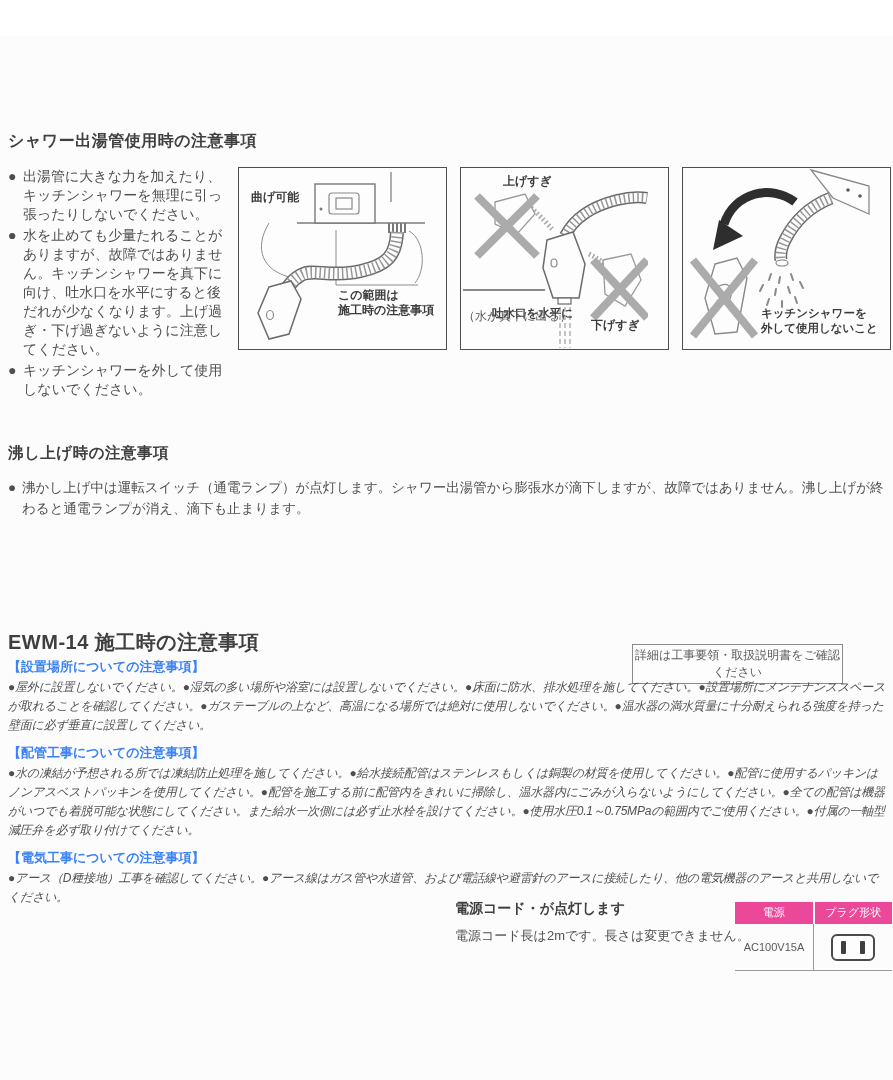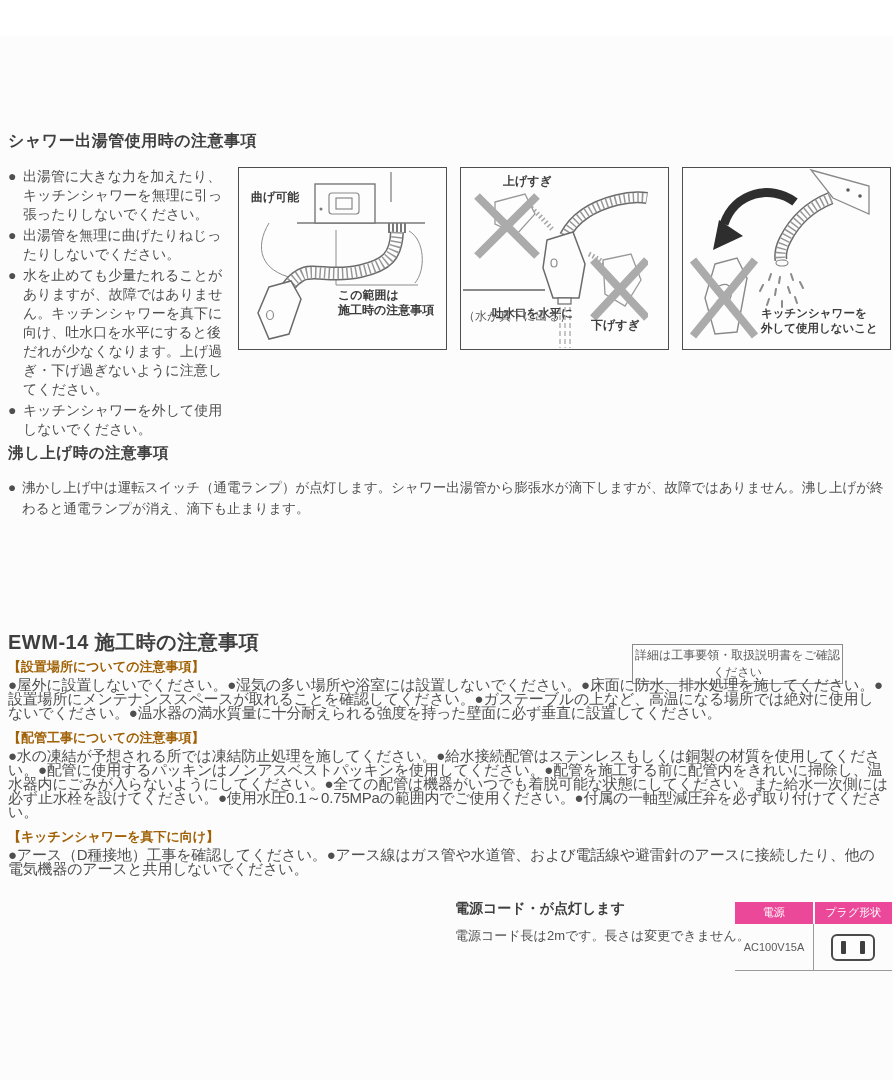--- a/index.html
+++ b/index.html
@@ -22,23 +22,23 @@
   .plabel.small { font-size:12px; font-weight:normal; color:#555; }
 
   #sec2-title { position:absolute; left:8px; top:407px; font-size:15.5px; letter-spacing:.5px; }
   .boil { position:absolute; left:8px; top:441px; width:879px; font-size:13.5px; line-height:21px; color:#4f4f4f; }
   .boil .txt { display:block; padding-left:14px; }
 
   #sec3-title { position:absolute; left:8px; top:593px; font-size:20px; letter-spacing:.5px; }
   #note-box { position:absolute; left:632px; top:608px; width:211px; border:1px solid #8a8a8a;
     font-size:12px; color:#5a5a5a; text-align:center; padding:2px 2px; background:#fdfdfd; }
   #install-body { position:absolute; left:8px; top:622px; width:880px; }
-  .sub-head { font-size:13px; font-weight:bold; color:#a16207; margin-top:9px; }
+  .sub-head { font-size:13px; font-weight:bold; color:#3b82f6; margin-top:9px; }
   .sub-head:first-child { margin-top:0; }
-  .sub-body { font-size:15px; line-height:14px; color:#4f4f4f; letter-spacing:-0.2px; margin-top:2px; }
+  .sub-body { font-size:12px; line-height:19px; color:#4f4f4f; letter-spacing:-0.2px; margin-top:2px;font-style:italic; }
 
   #power-title { position:absolute; left:455px; top:864px; font-size:14px; }
   #power-body { position:absolute; left:455px; top:891px; font-size:13px; color:#4f4f4f; }
   #power-table { position:absolute; left:735px; top:866px; width:157px; font-size:11px; }
   .ptable-head { display:flex; gap:2px; }
   .ptable-head .th { flex:1; background:#ec4899; color:#fff; text-align:center; padding:3px 0 4px; }
   .ptable-body { display:flex; border-bottom:1px solid #9a9a9a; }
   .ptable-body .td { flex:1; min-height:46px; display:flex; flex-direction:row; align-items:center; justify-content:center; color:#5a5a5a; line-height:14px; }
   .ptable-body .td-power { border-right:1px solid #9a9a9a; }
   .plug { width:44px; height:27px; border:2px solid #4a4a4a; border-radius:6px; background:#fdfdfd;
@@ -53,21 +53,20 @@
   <div id="sec1-title" class="sec-title">シャワー出湯管使用時の注意事項</div>
 
   <div id="sec1-row">
     <div class="bullets">
       <div class="item">
         <span class="mk">●</span>
         <span>出湯管に大きな力を加えたり、キッチンシャワーを無理に引っ張ったりしないでください。</span>
       </div>
       <div class="item">
         <span class="mk">●</span>
-        <span>出湯管を無理に曲げたりねじったりしないでください。</span>
       </div>
       <div class="item">
         <span class="mk">●</span>
         <span>水を止めても少量たれることがありますが、故障ではありません。キッチンシャワーを真下に向け、吐水口を水平にすると後だれが少なくなります。上げ過ぎ・下げ過ぎないように注意してください。</span>
       </div>
       <div class="item">
         <span class="mk">●</span>
         <span>キッチンシャワーを外して使用しないでください。</span>
       </div>
     </div>
@@ -161,21 +160,21 @@
   </div>
 
   <div id="sec3-title" class="sec-title">EWM-14 施工時の注意事項</div>
   <div id="note-box">詳細は工事要領・取扱説明書をご確認ください</div>
 
   <div id="install-body">
     <div class="sub-head">【設置場所についての注意事項】</div>
     <div class="sub-body">●屋外に設置しないでください。●湿気の多い場所や浴室には設置しないでください。●床面に防水、排水処理を施してください。●設置場所にメンテナンススペースが取れることを確認してください。●ガステーブルの上など、高温になる場所では絶対に使用しないでください。●温水器の満水質量に十分耐えられる強度を持った壁面に必ず垂直に設置してください。</div>
     <div class="sub-head">【配管工事についての注意事項】</div>
     <div class="sub-body">●水の凍結が予想される所では凍結防止処理を施してください。●給水接続配管はステンレスもしくは銅製の材質を使用してください。●配管に使用するパッキンはノンアスベストパッキンを使用してください。●配管を施工する前に配管内をきれいに掃除し、温水器内にごみが入らないようにしてください。●全ての配管は機器がいつでも着脱可能な状態にしてください。また給水一次側には必ず止水栓を設けてください。●使用水圧0.1～0.75MPaの範囲内でご使用ください。●付属の一軸型減圧弁を必ず取り付けてください。</div>
-    <div class="sub-head">【キッチンシャワーを真下に向け】</div>
+    <div class="sub-head">【電気工事についての注意事項】</div>
     <div class="sub-body">●アース（D種接地）工事を確認してください。●アース線はガス管や水道管、および電話線や避雷針のアースに接続したり、他の電気機器のアースと共用しないでください。</div>
   </div>
 
   <div id="power-title" class="sec-title">電源コード・が点灯します</div>
   <div id="power-body">電源コード長は2mです。長さは変更できません。</div>
 
   <div id="power-table">
     <div class="ptable-head">
       <div class="th">電源</div>
       <div class="th">プラグ形状</div>

